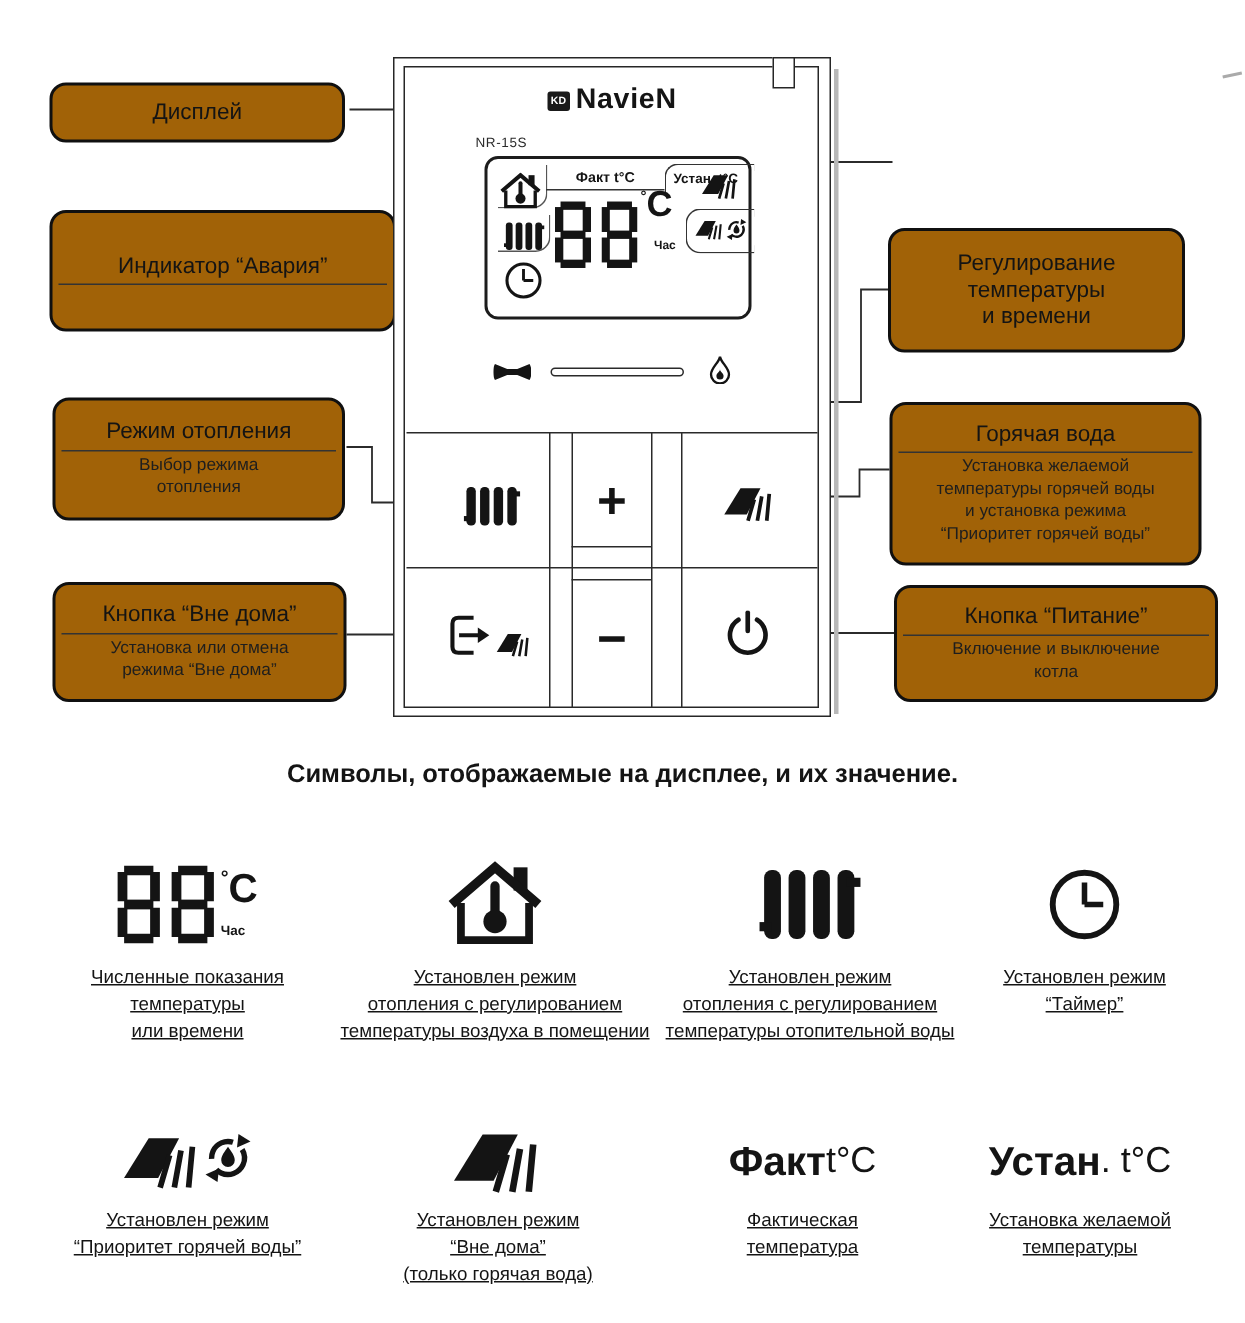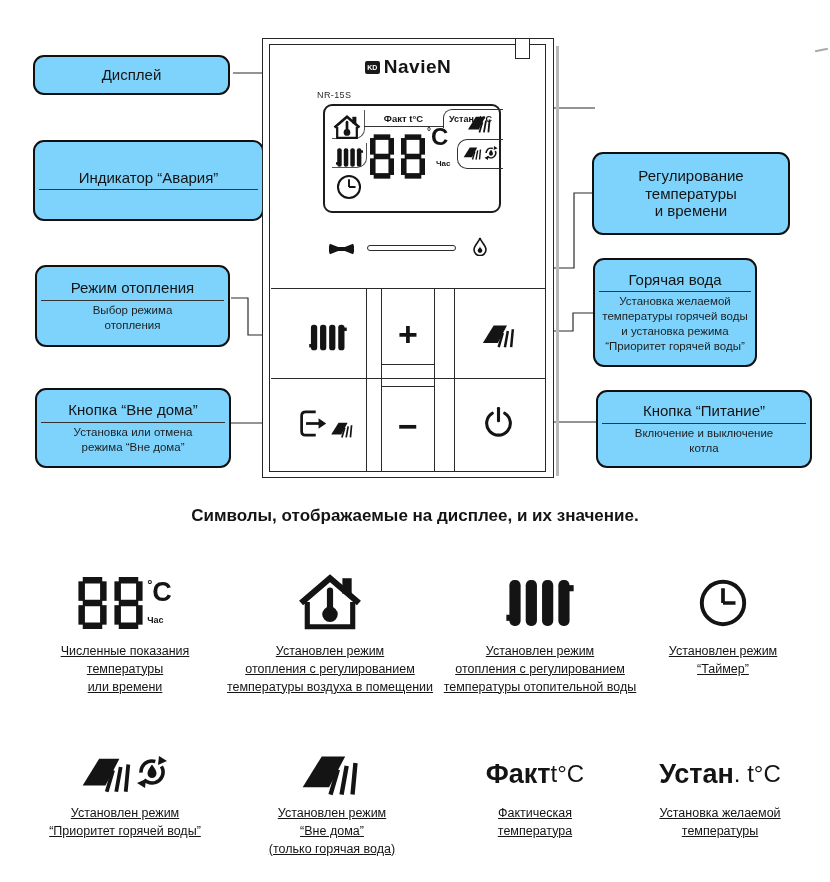--- a/index.html
+++ b/index.html
@@ -7,21 +7,21 @@
   #canvas{
     position:relative; width:830px; height:882px; background:#fff;
     font-family:"Liberation Sans", sans-serif; color:#141414; overflow:hidden;
   }
   .abs{ position:absolute; }
   svg.connectors{ position:absolute; left:0; top:0; pointer-events:none; }
   svg.connectors polyline{ fill:none; stroke:#2b2b2b; stroke-width:1.2; }
 
   
   .callout{
-    position:absolute; background:#7dd3fc; border:2.6px solid #101010; border-radius:11px;
+    position:absolute; background:#a16207; border:2.6px solid #101010; border-radius:11px;
     display:flex; flex-direction:column; justify-content:center; text-align:center;
   }
   .callout .t{ font-size:15px; line-height:1.18; white-space:pre-line; color:#141414; padding:0 2px; }
   .callout .sep{ border-top:1.2px solid #333; margin:3px 4px 2px; }
   .callout .d{ font-size:11.5px; line-height:1.3; white-space:pre-line; color:#1e1e1e; }
 
   
   .device{ position:absolute; left:262px; top:38px; width:292px; height:440px; border:1.6px solid #262626; background:#fff; }
   .device-shadow{ position:absolute; left:556px; top:46px; width:3px; height:430px; background:#b8b8b8; }
   .inner-frame{ position:absolute; left:6px; top:5px; width:277px; height:428px; border:1.3px solid #262626; }
@@ -167,21 +167,21 @@
     <div class="sep"></div>
     <div class="d">Установка или отмена
 режима “Вне дома”</div>
   </div>
 
   <div class="callout" style="left:592px;top:152px;width:198px;height:83px">
     <div class="t">Регулирование
 температуры
 и времени</div>
   </div>
-  <div class="callout" style="left:593px;top:258px;width:164px;height:109px">
+  <div class="callout" style="left:593px;top:268px;width:208px;height:109px">
     <div class="t">Горячая вода</div>
     <div class="sep"></div>
     <div class="d">Установка желаемой
 температуры горячей воды
 и установка режима
 “Приоритет горячей воды”</div>
   </div>
   <div class="callout" style="left:596px;top:390px;width:216px;height:78px">
     <div class="t">Кнопка “Питание”</div>
     <div class="sep"></div>

